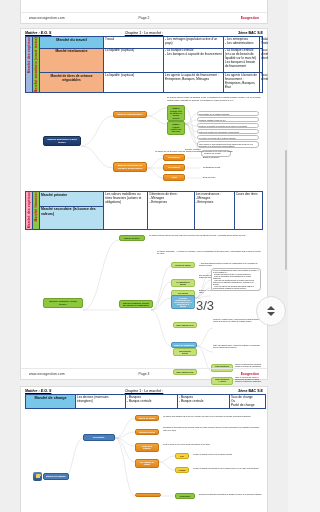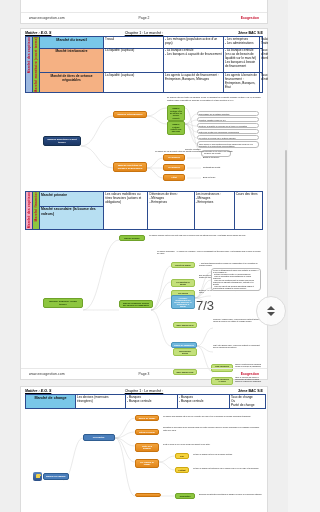--- a/index.html
+++ b/index.html
@@ -367,18 +367,18 @@
       <div class="leaf" style="left:164px;top:41px;width:70px;font-size:1.8px;">Le taux de change est fixé par la banque centrale</div>
       <div class="node n-yellow" style="left:146px;top:55px;width:14px;font-size:1.9px;">Flottant</div>
       <div class="leaf" style="left:164px;top:55px;width:70px;font-size:1.8px;">Le taux de change est déterminé par le marché (par le jeu de l'offre et la demande)</div>
       <div class="node n-orange" style="left:106px;top:81px;width:26px;font-size:1.9px;"></div>
       <div class="node n-green" style="left:146px;top:81px;width:20px;font-size:1.9px;">Dévaluation</div>
       <div class="leaf" style="left:170px;top:81px;width:64px;font-size:1.8px;">Décision des autorités monétaires de baisser la valeur de la monnaie nationale</div>
     </div>
   </div>
 
   <div class="scrollbar"></div>
-  <div class="pagepill">7/3</div>
+  <div class="pagepill">3/3</div>
   <div class="fab">
     <span class="cv up"></span>
     <span class="cv dn"></span>
   </div>
 </div>
 
 </body></html>

